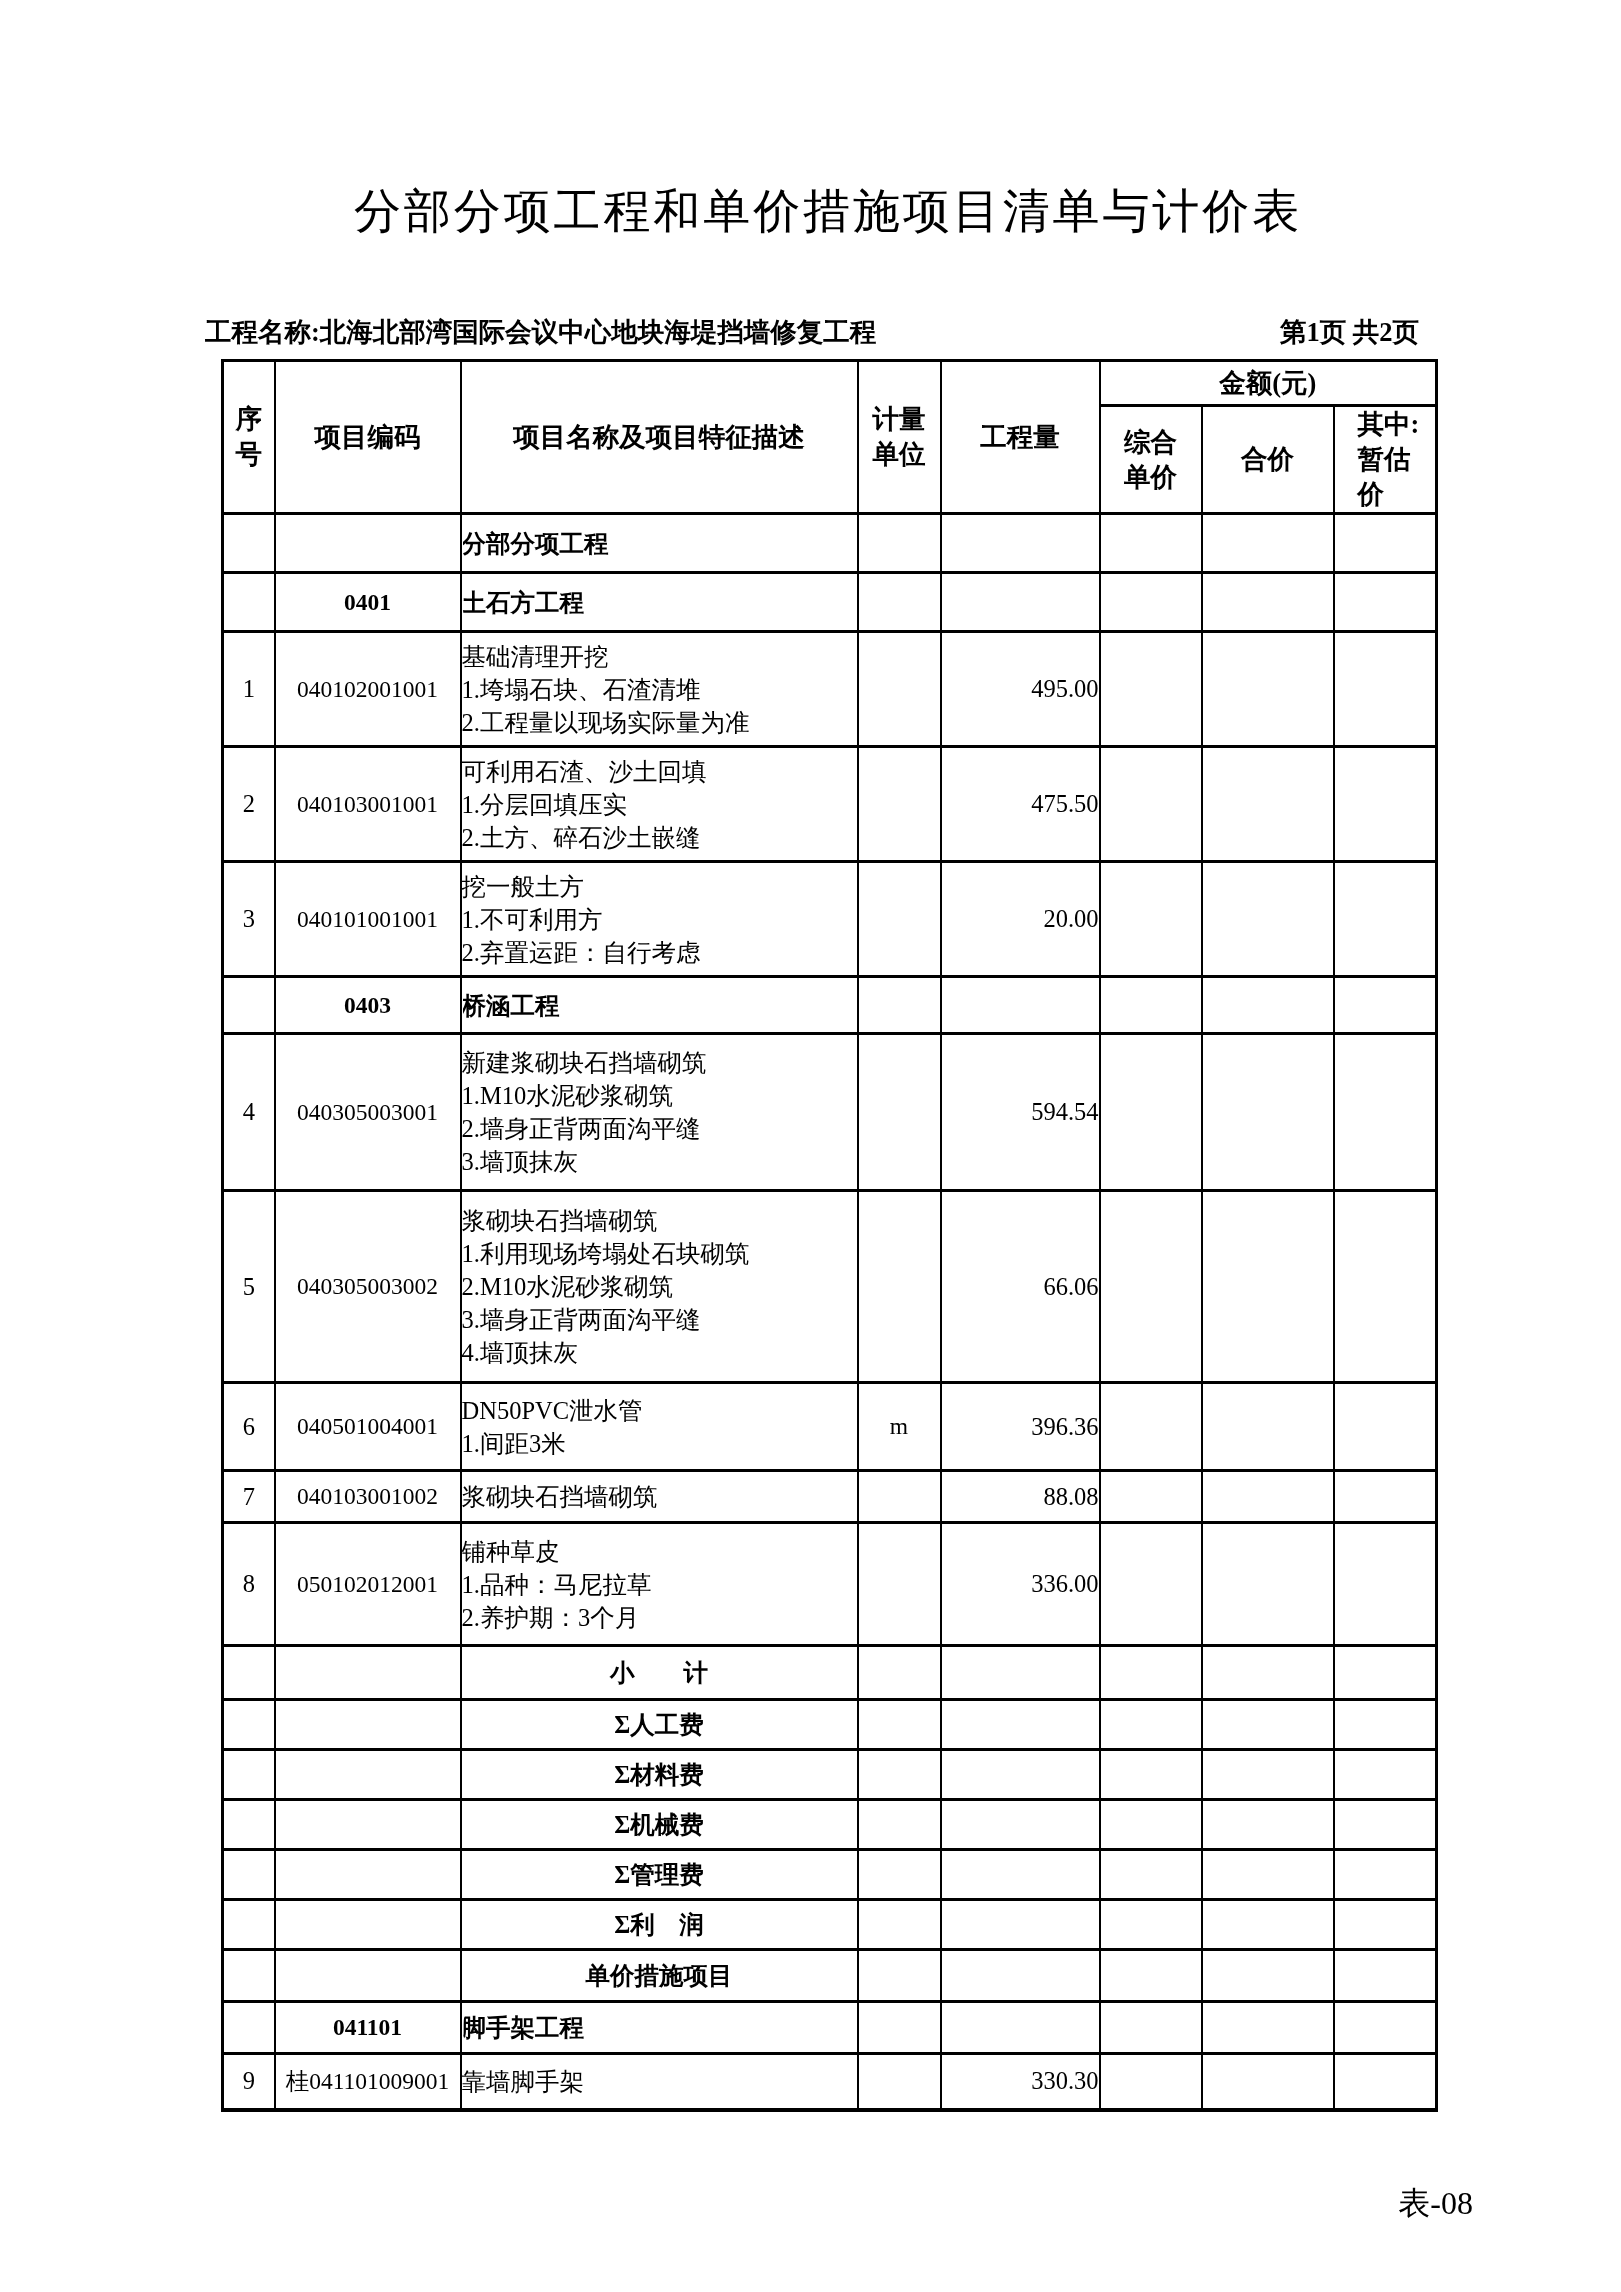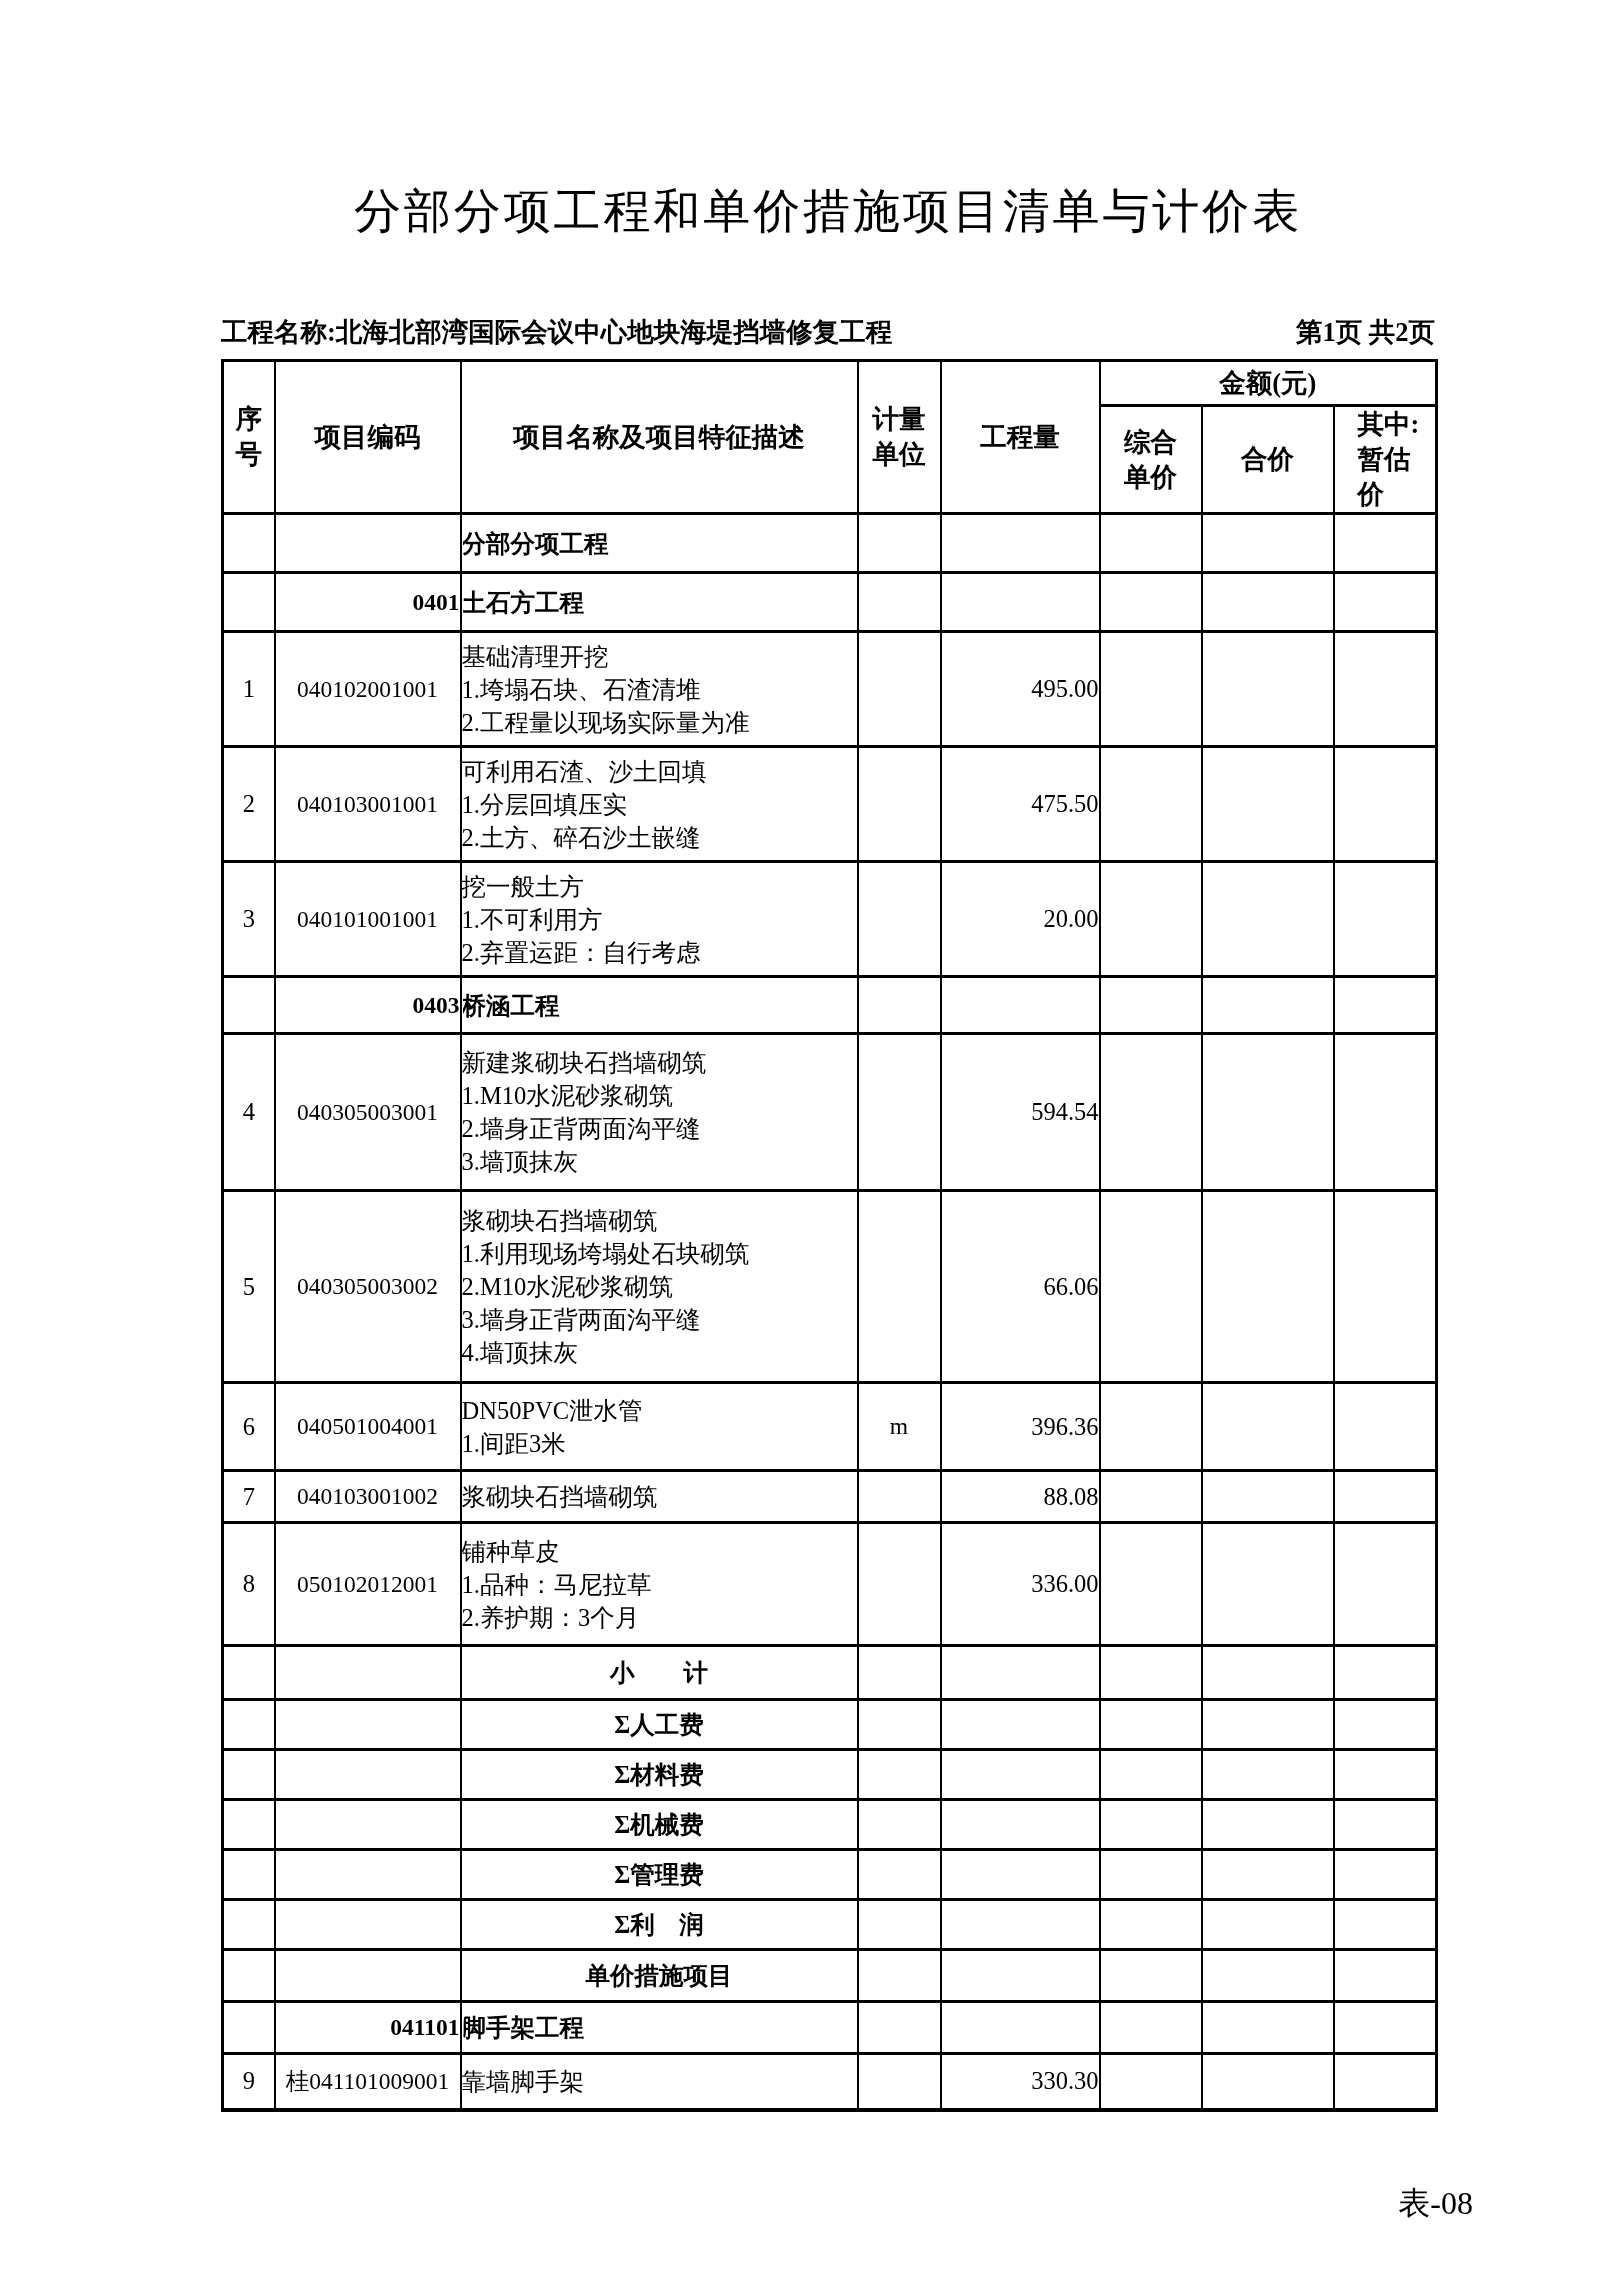--- a/index.html
+++ b/index.html
@@ -11,21 +11,21 @@
   .page { position:relative; width:1621px; height:2293px; background:#fff; overflow:hidden; }
 
   .title {
     position:absolute; top:180px; left:221px; width:1214px;
     margin:0; text-align:center;
     font-size:47px; font-weight:normal; letter-spacing:2.9px;
     white-space:nowrap;
   }
 
   .meta {
-    position:absolute; top:314px; left:221px; width:1214px;
+    position:absolute; top:314px; left:205px; width:1214px;
     display:flex; justify-content:space-between; align-items:flex-end;
     font-size:26.5px; font-weight:bold;
   }
 
   table.boq {
     position:absolute; top:359px; left:221px;
     width:1214px; table-layout:fixed;
     border-collapse:collapse;
     border:3.9px solid #000; border-bottom-width:4.9px;
     font-size:24.5px;
@@ -43,21 +43,21 @@
   }
   table.boq thead th.h-estimate { text-align:left; padding-left:23px; }
 
   td.c-seq  { text-align:center; font-family:"Liberation Serif",serif; font-size:24.5px; }
   td.c-code { text-align:center; font-size:23.5px; white-space:nowrap; }
   td.c-name { text-align:left; padding:7.8px 5.9px 7.8px 7.8px; white-space:pre-line; line-height:33px; }
   td.c-unit { text-align:center; font-size:23.5px; }
   td.c-qty  { text-align:right; padding-right:9.8px; font-size:24.5px; }
 
   tr.row-section .c-name { font-weight:bold;border-radius:22px; }
-  tr.row-section .c-code { font-weight:bold;text-align:right; }
+  tr.row-section .c-code { font-weight:bold; }
   tr.row-summary .c-name { text-align:center; font-weight:bold; padding-left:0; }
 
   .form-number {
     position:absolute; top:2182px; left:221px; width:1252px;
     text-align:right; font-size:32px;
   }
 </style>
 </head>
 <body>
 

